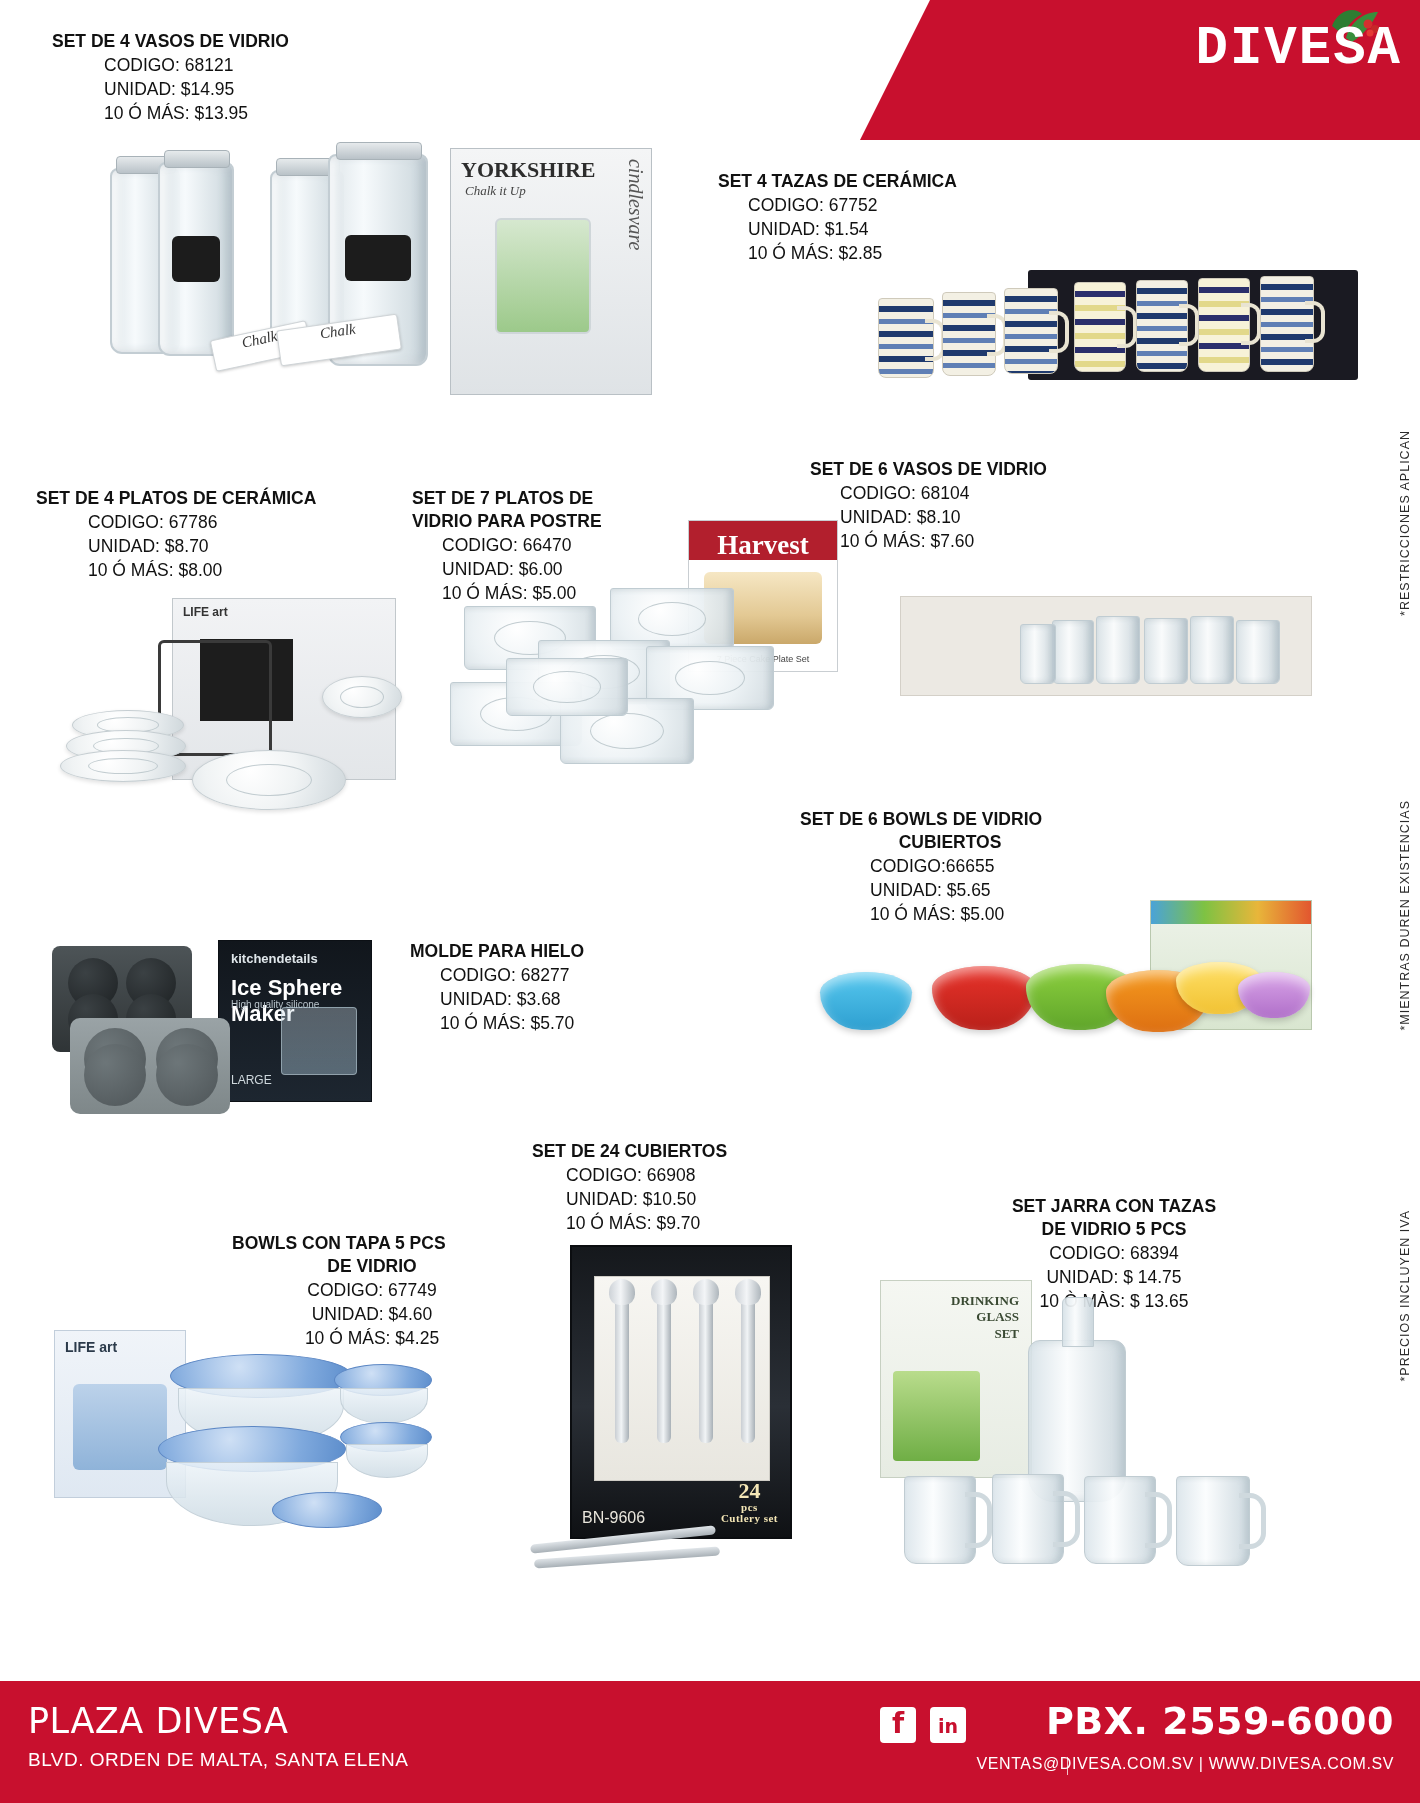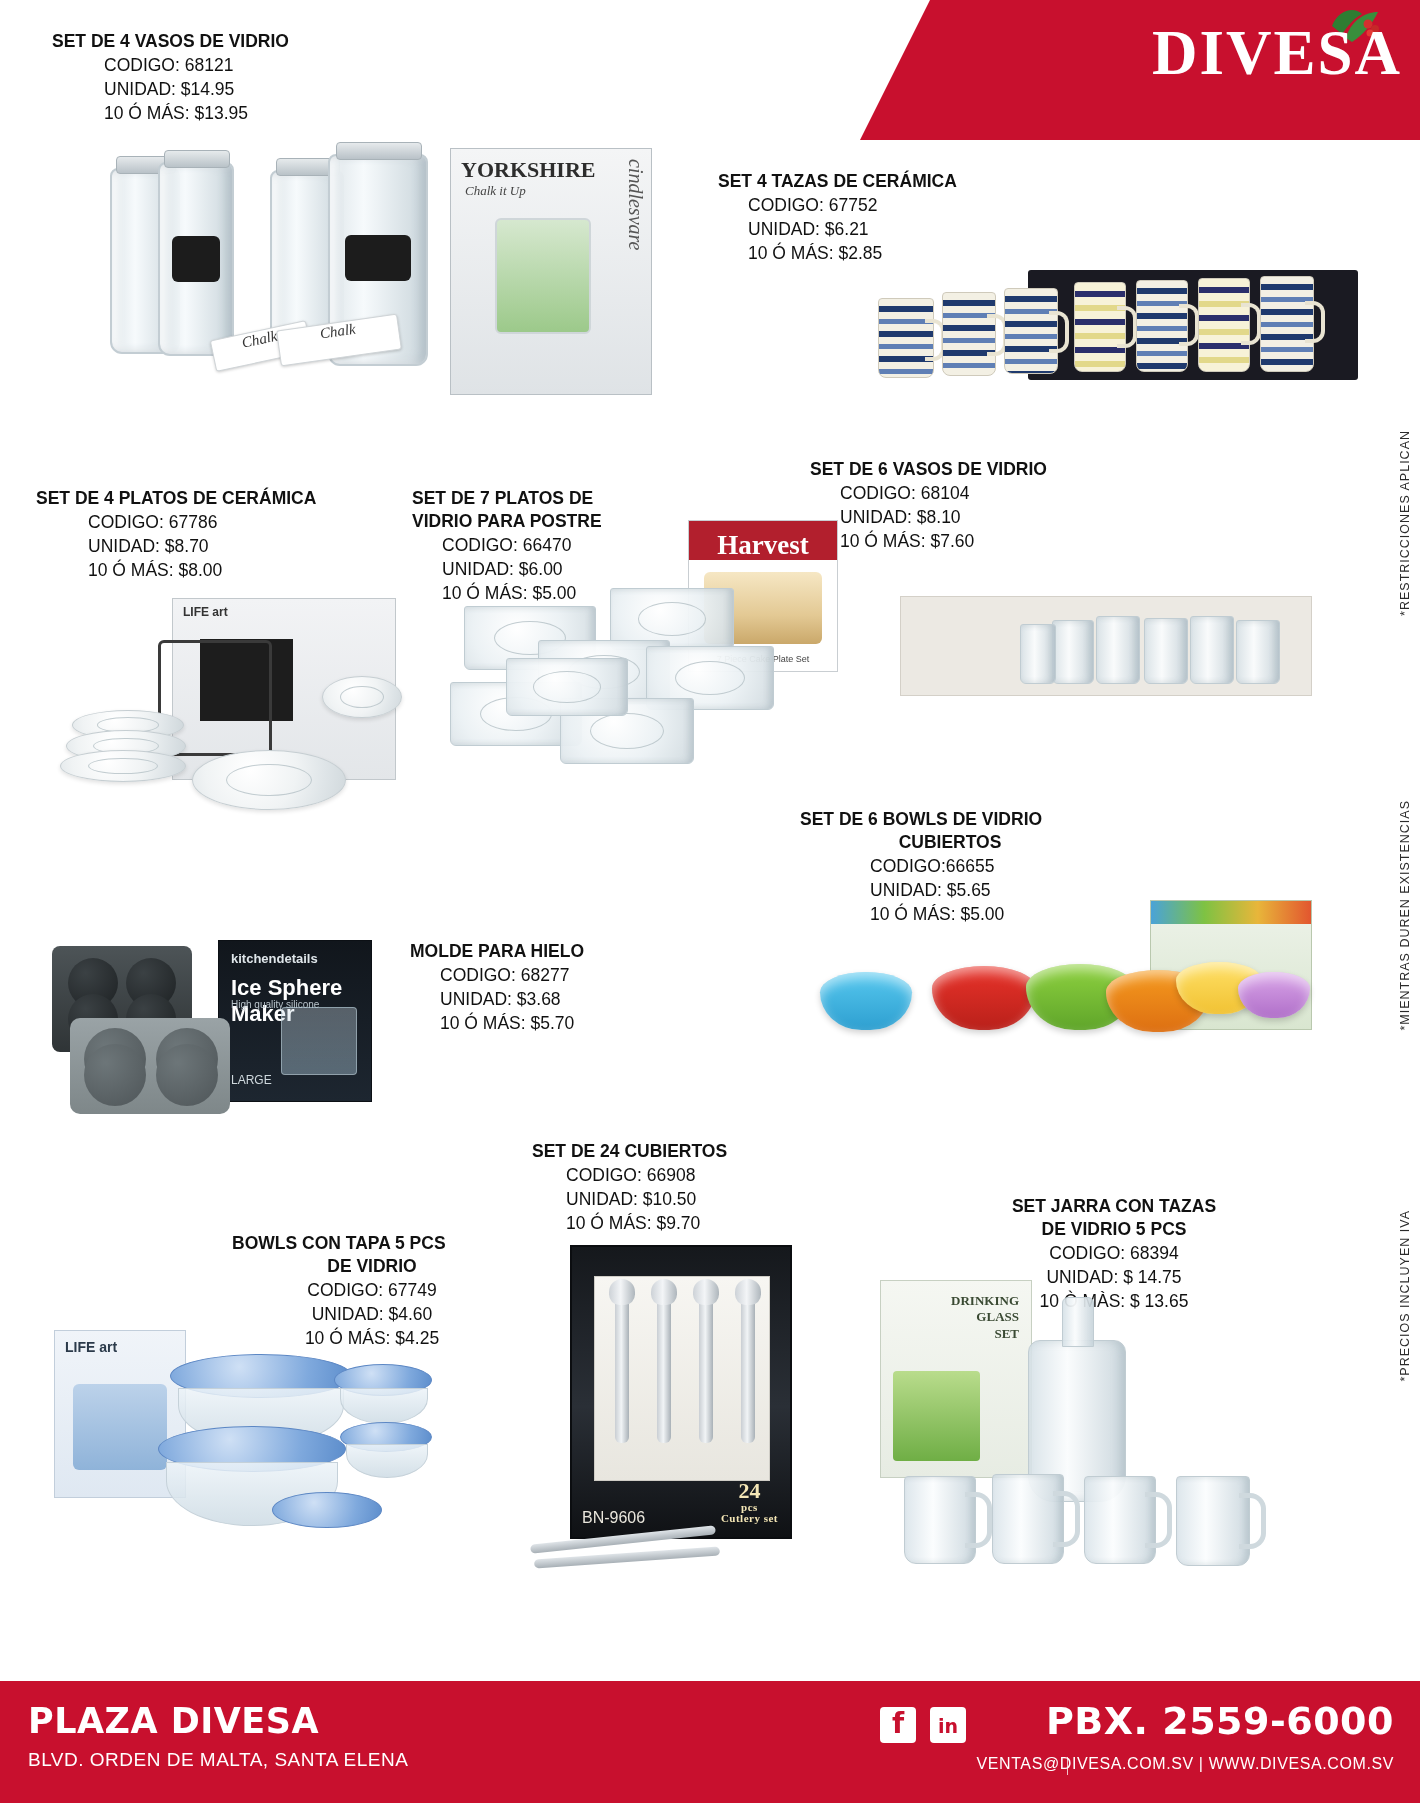--- a/index.html
+++ b/index.html
@@ -23,23 +23,23 @@
     right: 0;
     width: 560px;
     height: 140px;
     background: #c8102e;
     clip-path: polygon(70px 0, 100% 0, 100% 100%, 0 100%);
   }
   .header-logo {
     position: absolute;
     top: 22px;
     right: 18px;
-    font-family: Liberation Serif, serif;
+    font-family: Liberation Mono, monospace;
     font-weight: bold;
-    font-size: 63px;
+    font-size: 54px;
     letter-spacing: 2px;
     color: #ffffff;
     line-height: 1;
   }
   .holly {
     position: absolute;
     top: 4px;
     right: 38px;
     width: 54px;
     height: 40px;
@@ -454,21 +454,21 @@
     position: absolute;
     left: 0; right: 0; bottom: 0;
     height: 122px;
     background: #c8102e;
     color: #ffffff;
   }
   .footer .plaza {
     position: absolute;
     left: 28px; top: 20px;
     font-family: "DejaVu Sans", sans-serif;
-    font-weight: bold;
+    font-weight: normal;
     font-size: 35px;
     letter-spacing: .5px;
   }
   .footer .addr {
     position: absolute;
     left: 28px; top: 68px;
     font-size: 19px;
     letter-spacing: .5px;
   }
   .footer .pbx {
@@ -569,21 +569,21 @@
       <span class="lid"></span>
       <span class="chalk-label"></span>
     </div>
   <div class="chalk-tag" style="left:112px; top:190px; width:96px; height:30px; transform:rotate(-12deg);">Chalk</div>
   <div class="chalk-tag" style="left:178px; top:182px; width:120px; height:34px; transform:rotate(-8deg);">Chalk</div>
 </div>
 
 <div class="prod" style="left:718px; top:170px; width:420px;">
   <div class="title">SET 4 TAZAS DE CERÁMICA</div>
   <div class="line ind2">CODIGO: 67752</div>
-  <div class="line ind2">UNIDAD: $6.21</div>
+  <div class="line ind2">UNIDAD: $1.54</div>
   <div class="line ind2">10 Ó MÁS: $2.85</div>
 </div>
 
 <div class="photo" style="left:878px; top:262px; width:480px; height:130px;">
   <div class="mug-box" style="left:150px; top:8px; width:330px; height:110px;"></div>
   <div class="mug" style="left:0px; top:36px; width:54px; height:78px;">
       <span class="handle"></span>
     </div>
   <div class="mug" style="left:64px; top:30px; width:52px; height:82px;">
       <span class="handle"></span>

